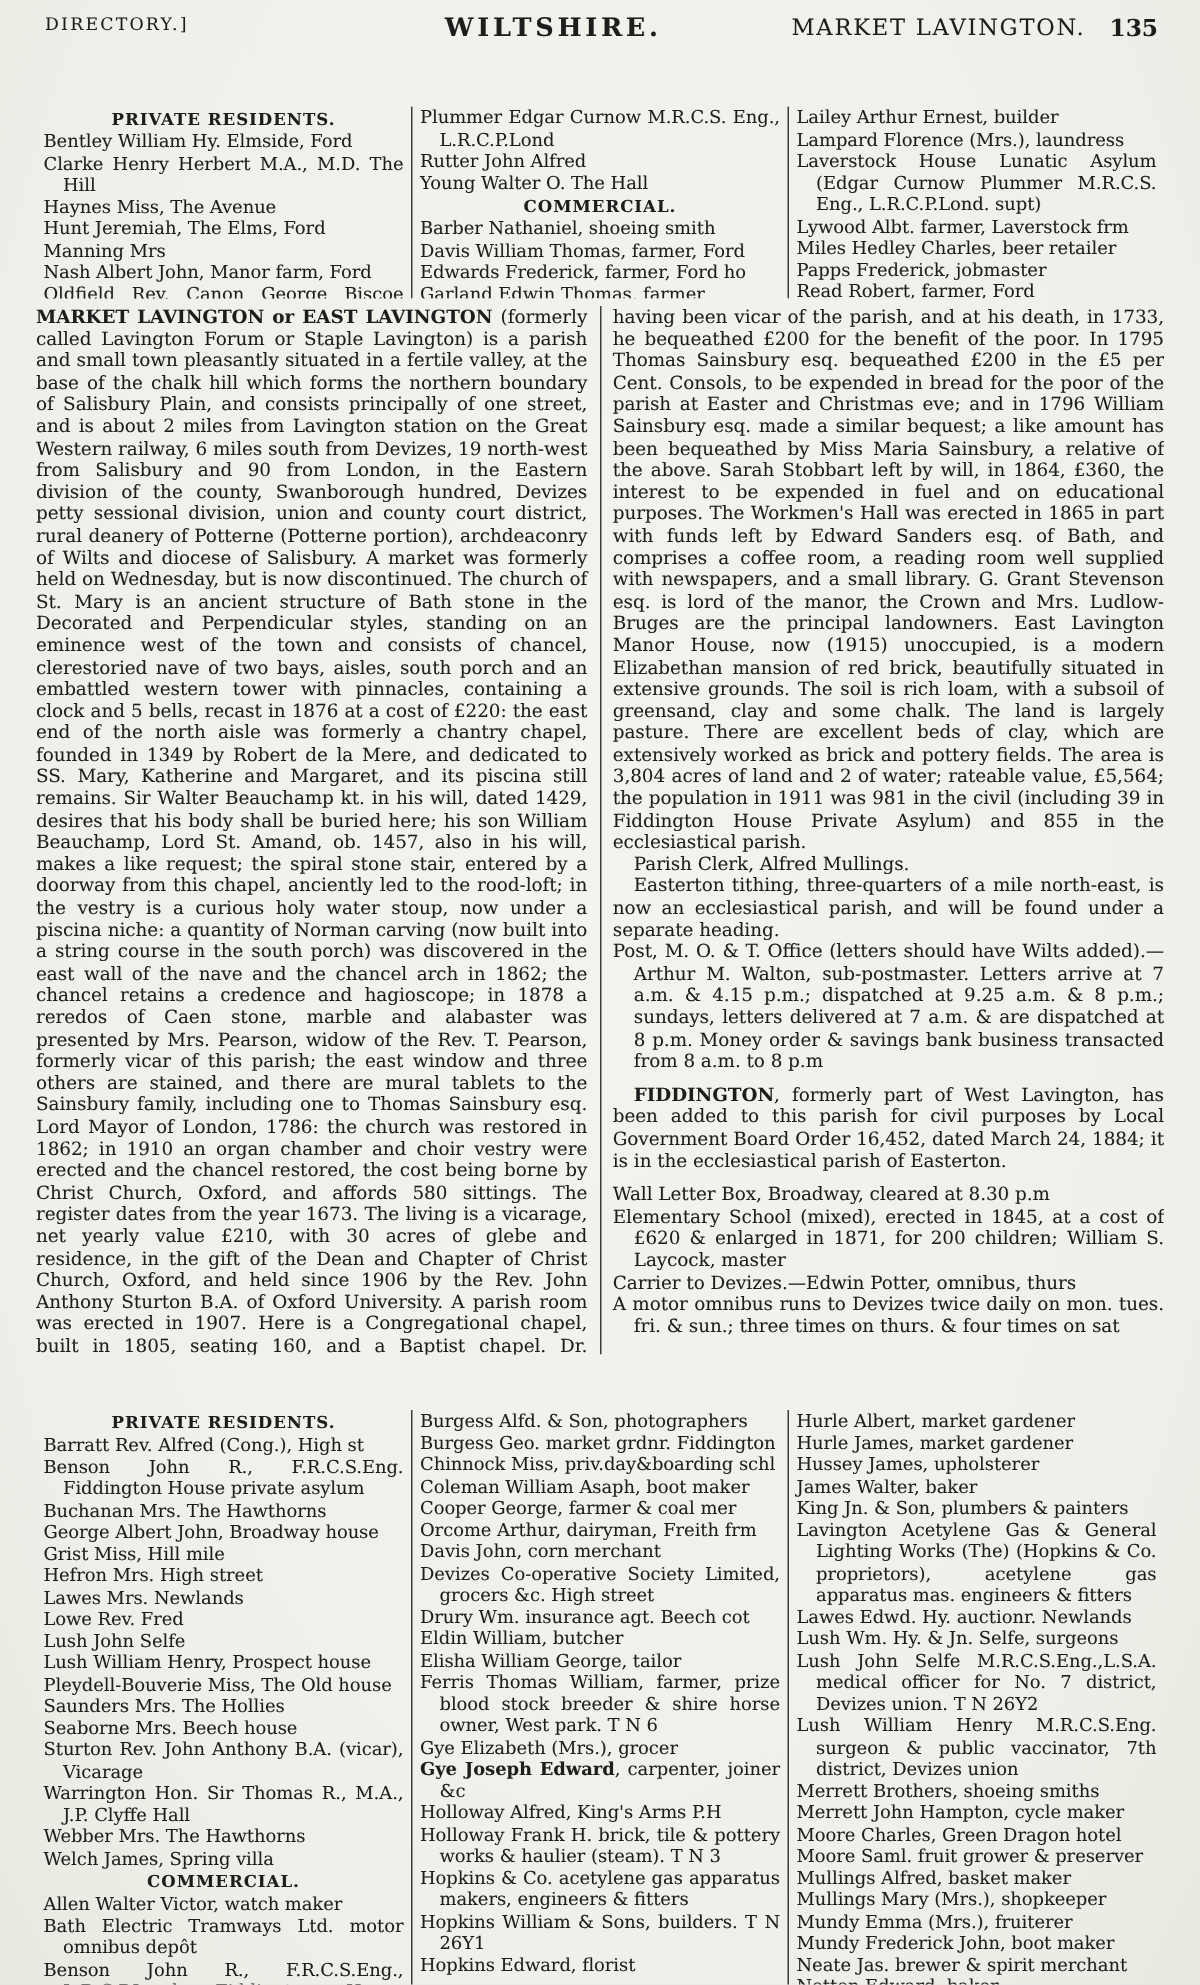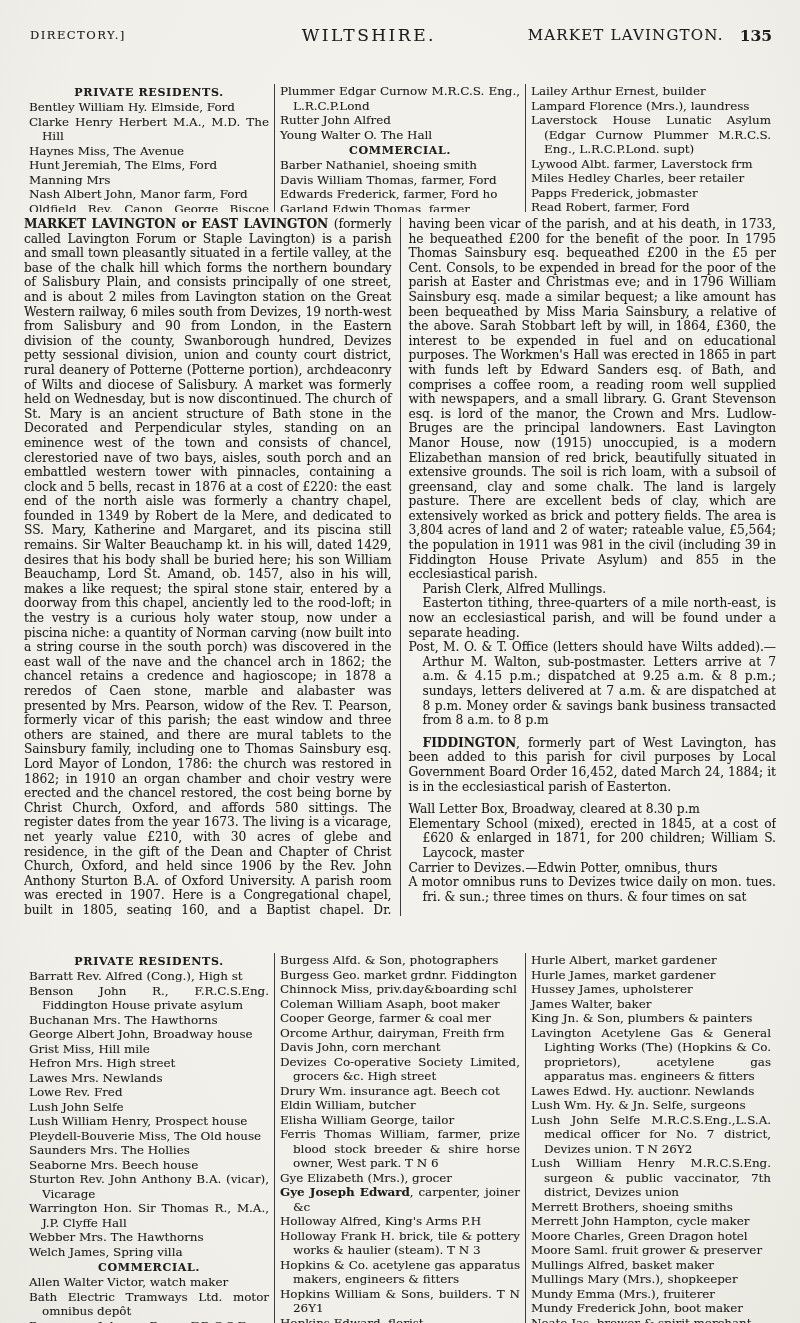--- a/index.html
+++ b/index.html
@@ -5,23 +5,23 @@
   html,body{margin:0;padding:0;}
   body{background:#e6e5df;}
   .page{
     width:800px;height:1323px;box-sizing:border-box;overflow:hidden;position:relative;
     background:radial-gradient(ellipse at 50% 40%, #f4f3ee 0%, #f0efe9 70%, #e9e8e1 100%);
     color:#1d1d1d;
     font-family:"DejaVu Serif","Liberation Serif",serif;
     text-shadow:0.2px 0.2px 0 rgba(20,20,20,0.25);
   }
   
-  .pagehead{display:flex;align-items:center;padding:9px 28px 0 30px;height:26px;margin-top:13px;}
+  .pagehead{display:flex;align-items:flex-start;padding:9px 28px 0 30px;height:26px;}
   .ph-left{font-size:11.5px;letter-spacing:1.5px;width:180px;white-space:nowrap;}
-  .ph-center{flex:1;text-align:center;font-size:17px;font-weight:normal;letter-spacing:2.5px;white-space:nowrap;}
+  .ph-center{flex:1;text-align:center;font-size:17px;font-weight:bold;letter-spacing:2.5px;white-space:nowrap;}
   .ph-right{font-size:15px;letter-spacing:1.2px;text-align:right;white-space:nowrap;}
   .ph-page{font-size:15.5px;font-weight:bold;margin-left:16px;white-space:nowrap;}
   
   .cols3{display:flex;padding:0 24px;box-sizing:border-box;overflow:hidden;}
   .cols3 .col{flex:1 1 0;min-width:0;padding:0 5px;overflow:hidden;margin-top:33px;}
   .cols3 .col + .col{border-left:1px solid #3c3c3c;}
   .top{height:161px;margin-top:3px;}
   .bottom{height:428px;margin-top:4px;}
   .colhead{margin:2px 0 1px;text-align:center;font-size:11px;font-weight:bold;letter-spacing:0.7px;}
   .entries{}

